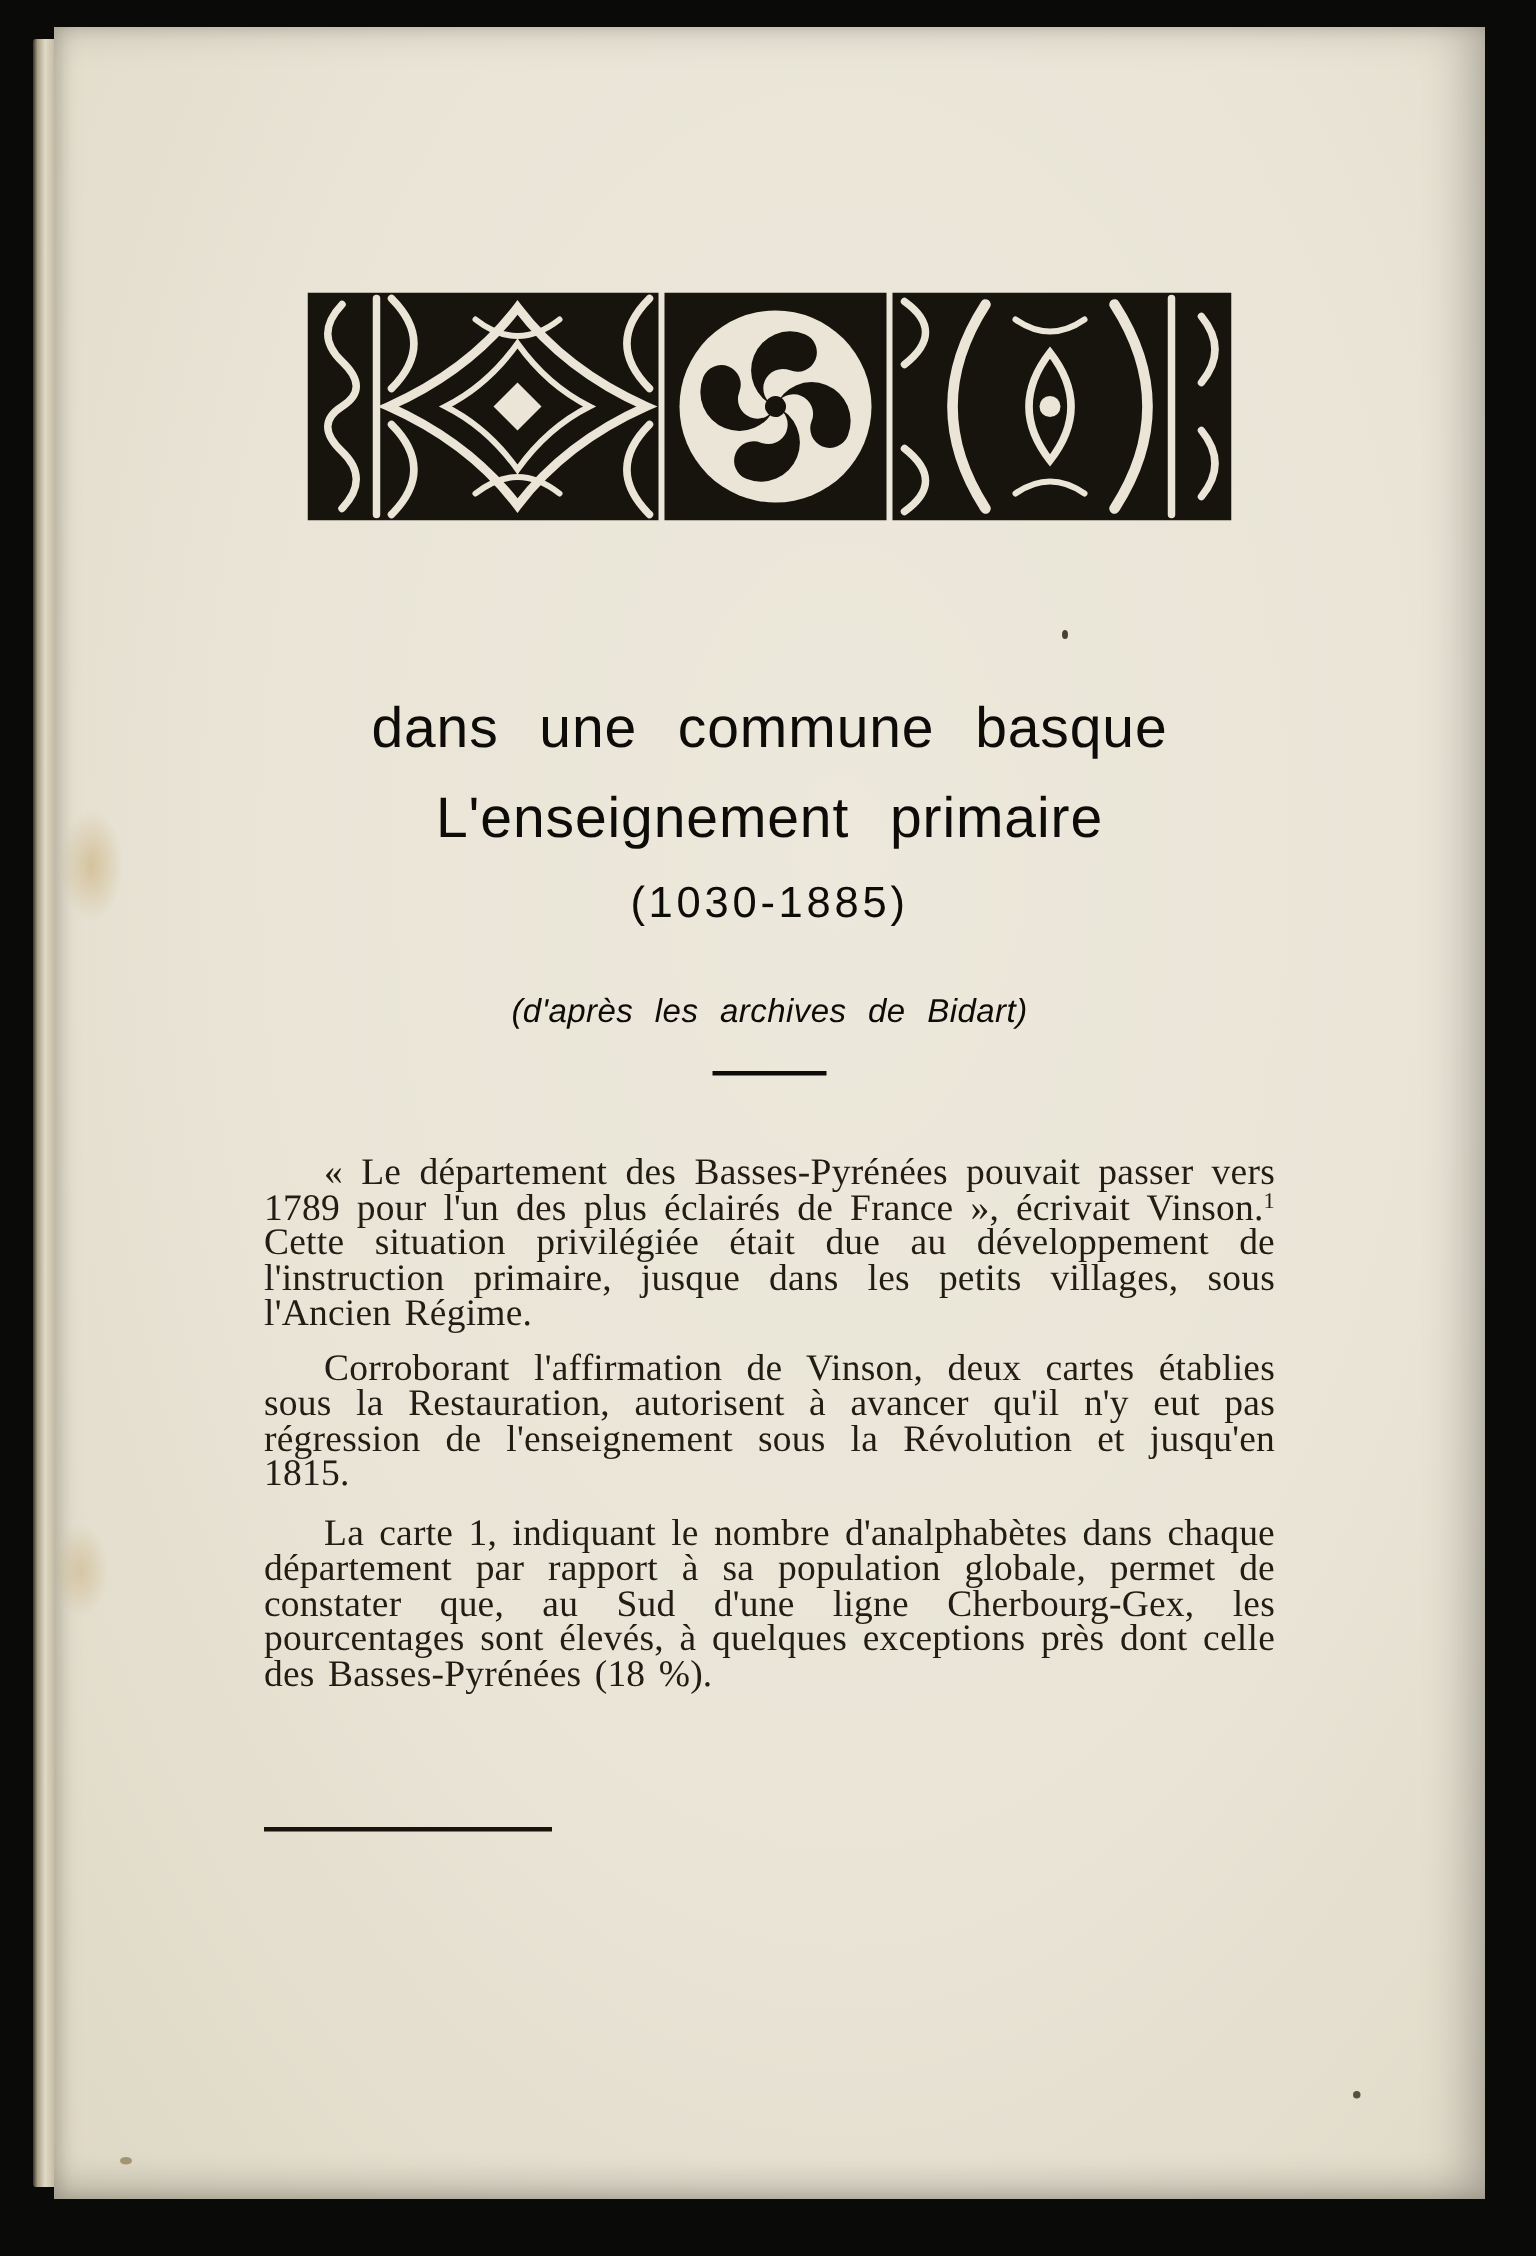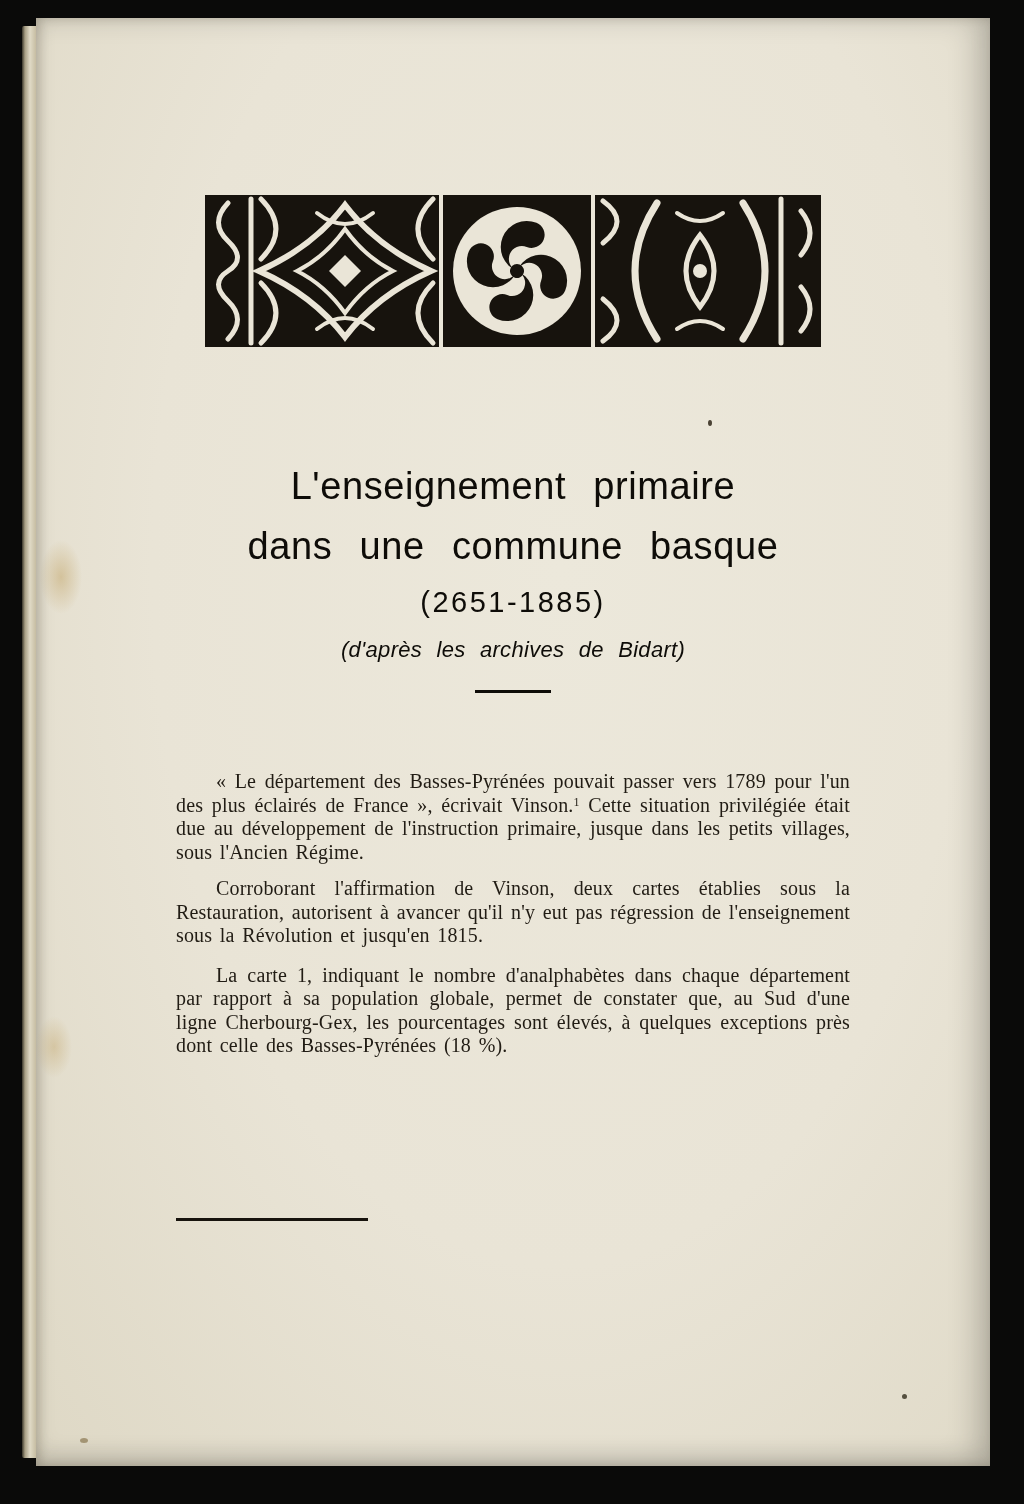--- a/index.html
+++ b/index.html
@@ -49,30 +49,30 @@
     color:#0e0c08;font-family:"Liberation Sans", sans-serif;
   }
   .title-line{
     font-size:38px;line-height:60px;font-weight:400;
     letter-spacing:0.6px;word-spacing:16px;
   }
   .years{
     font-size:29px;line-height:36px;margin-top:8px;letter-spacing:2.5px;
   }
   .subtitle{
-    font-size:22px;line-height:28px;margin-top:16px;
+    font-size:22px;line-height:28px;margin-top:40px;
     font-style:italic;word-spacing:8px;letter-spacing:0.3px;
   }
   .title-rule{
     width:76px;height:3px;background:#0e0c08;margin:26px auto 0;
   }
 
   .bodytext{
     position:absolute;left:140px;top:752px;width:674px;
-    color:#211c14;font-size:20px;line-height:23.5px;
+    color:#211c14;font-size:25px;line-height:23.5px;
   }
   .para{
     margin:0 0 13px 0;text-indent:40px;text-align:justify;
     word-spacing:2.5px;letter-spacing:0.15px;
   }
   .para-gap{margin-bottom:16px;}
   .it{margin-top:46px;}
   sup{font-size:0.6em;line-height:0;vertical-align:baseline;position:relative;top:-0.5em;}
 
   .footnote-rule{
@@ -142,23 +142,23 @@
             <path d="M206 136 Q224 114 206 92" stroke-width="5"></path>
             <path d="M82 18 Q105 34 128 18" stroke-width="4"></path>
             <path d="M82 134 Q105 118 128 134" stroke-width="4"></path>
           </g>
           <circle class="creamfill" cx="105" cy="76" r="7"></circle>
         </g>
       </svg>
     </div>
 
     <div class="titleblock">
+      <div class="title-line">dans une commune basque</div>
       <div class="title-line">L'enseignement primaire</div>
-      <div class="title-line">dans une commune basque</div>
-      <div class="years">(2651-1885)</div>
+      <div class="years">(1030-1885)</div>
       <div class="subtitle">(d'après les archives de Bidart)</div>
       <div class="title-rule"></div>
     </div>
 
     <div class="bodytext">
       <p class="para"><span>« Le département des Basses-Pyrénées pouvait passer vers 1789 pour l'un des plus éclairés de France », écrivait Vinson.</span><sup>1</sup><span> Cette situation privilégiée était due au développement de l'instruction primaire, jusque dans les petits villages, sous l'Ancien Régime.</span></p>
       <p class="para para-gap"><span>Corroborant l'affirmation de Vinson, deux cartes établies sous la Restauration, autorisent à avancer qu'il n'y eut pas régression de l'enseignement sous la Révolution et jusqu'en 1815.</span></p>
       <p class="para"><span>La carte 1, indiquant le nombre d'analphabètes dans chaque département par rapport à sa </span><span class="it">population globale,</span><span> permet de constater que, au Sud d'une ligne Cherbourg-Gex, les pourcentages sont élevés, à quelques exceptions près dont celle des Basses-Pyrénées (18 %).</span></p>
     </div>
 

